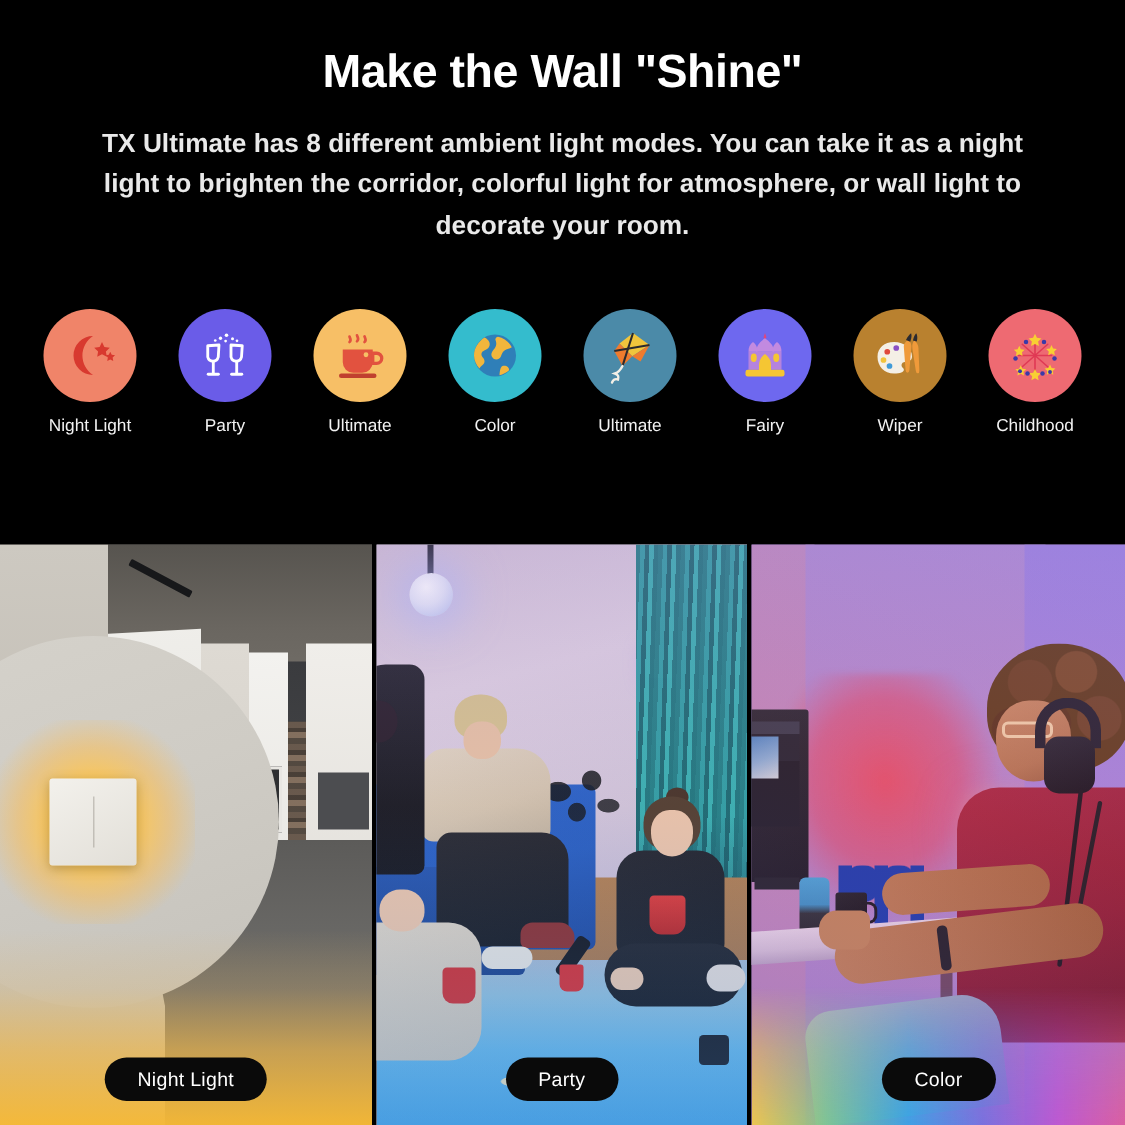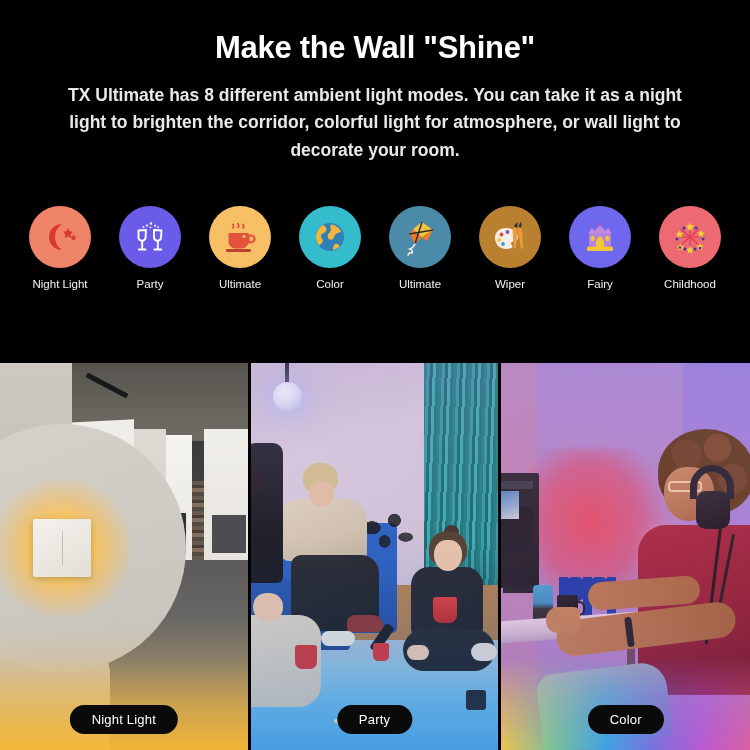--- a/index.html
+++ b/index.html
@@ -645,58 +645,58 @@
                 <path d="M9.5 17 L33 13"></path>
             </g>
             <path d="M15 27 q-2 4-5 5 q3 1 2 4 q-3-1-4 2" stroke="#f2efe6" stroke-width="1.6" fill="none" stroke-linecap="round"></path>
           </svg>
         </span>
       </div>
       <div class="mode-label">Ultimate</div>
     </div>
 
     <div class="mode">
+      <div class="mode-circle" style="background:#6e68ef">
+        <span>
+          <svg width="40" height="40" viewBox="0 0 40 40">
+            <path d="M20 5 l1 3 -1 1 -1-1z" fill="#e2457a"></path>
+            <path d="M20 8.5 q6 4 6 9 h-12 q0-5 6-9z" fill="#c28ae0"></path>
+            <path d="M9 17.5h22v12H9z" fill="#b583dd"></path>
+            <path d="M9 17.5 q0-4.5 3-6.5 q3 2 3 6.5z" fill="#c28ae0"></path>
+            <path d="M25 17.5 q0-4.5 3-6.5 q3 2 3 6.5z" fill="#c28ae0"></path>
+            <ellipse cx="12.5" cy="21.5" rx="2" ry="2.8" fill="#f5c633"></ellipse>
+            <ellipse cx="27.5" cy="21.5" rx="2" ry="2.8" fill="#f5c633"></ellipse>
+            <path d="M20 19 q4 2.8 4 7.5 v3.5 h-8 v-3.5 q0-4.7 4-7.5z" fill="#f5c633"></path>
+            <rect x="7" y="29.5" width="26" height="4.5" rx="1.5" fill="#f5c633"></rect>
+          </svg>
+        </span>
+      </div>
+      <div class="mode-label">Fairy</div>
+    </div>
+
+    <div class="mode">
       <div class="mode-circle" style="background:#b9812f">
         <span>
           <svg width="40" height="40" viewBox="0 0 40 40">
             <path d="M16 11c7 0 12 4.4 12 9.6 0 3-2.6 3.4-4.4 3.6-1.6.2-2.6 1-2.6 2.3 0 1.6 1.6 1.8 1.6 3
                      0 1.6-2.4 2.5-6.6 2.5C9.4 32 5 27 5 20.8 5 15 9.6 11 16 11z" fill="#f4efe6"></path>
             <circle cx="11.5" cy="17.5" r="1.9" fill="#e0483c"></circle>
             <circle cx="9" cy="23" r="1.9" fill="#f2c33c"></circle>
             <circle cx="13" cy="27" r="1.9" fill="#3f9ad8"></circle>
             <circle cx="17.5" cy="15" r="1.9" fill="#8a4fc4"></circle>
             <g>
               <path d="M25.5 9.5 q2.4 2 2 5.5 l-1.2 14.5 q-.2 2-1.3 2 q-1.1 0-1.3-2 L22.6 15 q-.4-3.5 2.9-5.5z" fill="#ef9a3a"></path>
               <path d="M24 9.6 q1.8-3.4 3.4-4.4 q.8 2-.6 5.6z" fill="#2a2a30"></path>
               <path d="M29.5 10 q2.6 1.6 2.8 5.2 l.6 14.6 q.1 2-1 2.1 q-1.1.1-1.4-1.9 L28.3 15.6 q-.6-3.5 1.2-5.6z" fill="#ef9a3a"></path>
               <path d="M28.6 10 q.8-3.6 2.2-4.9 q1.2 1.8.4 5.5z" fill="#2a2a30"></path>
             </g>
           </svg>
         </span>
       </div>
       <div class="mode-label">Wiper</div>
-    </div>
-
-    <div class="mode">
-      <div class="mode-circle" style="background:#6e68ef">
-        <span>
-          <svg width="40" height="40" viewBox="0 0 40 40">
-            <path d="M20 5 l1 3 -1 1 -1-1z" fill="#e2457a"></path>
-            <path d="M20 8.5 q6 4 6 9 h-12 q0-5 6-9z" fill="#c28ae0"></path>
-            <path d="M9 17.5h22v12H9z" fill="#b583dd"></path>
-            <path d="M9 17.5 q0-4.5 3-6.5 q3 2 3 6.5z" fill="#c28ae0"></path>
-            <path d="M25 17.5 q0-4.5 3-6.5 q3 2 3 6.5z" fill="#c28ae0"></path>
-            <ellipse cx="12.5" cy="21.5" rx="2" ry="2.8" fill="#f5c633"></ellipse>
-            <ellipse cx="27.5" cy="21.5" rx="2" ry="2.8" fill="#f5c633"></ellipse>
-            <path d="M20 19 q4 2.8 4 7.5 v3.5 h-8 v-3.5 q0-4.7 4-7.5z" fill="#f5c633"></path>
-            <rect x="7" y="29.5" width="26" height="4.5" rx="1.5" fill="#f5c633"></rect>
-          </svg>
-        </span>
-      </div>
-      <div class="mode-label">Fairy</div>
     </div>
 
     <div class="mode">
       <div class="mode-circle" style="background:#ee6a72">
         <span>
           <svg width="40" height="40" viewBox="0 0 40 40">
             <g stroke="#e03a55" stroke-width="1.1" stroke-linecap="round">
               <path d="M20 20 L20 9"></path>
                 <path d="M20 20 L28.5 12.5"></path>
                 <path d="M20 20 L31 20"></path>

